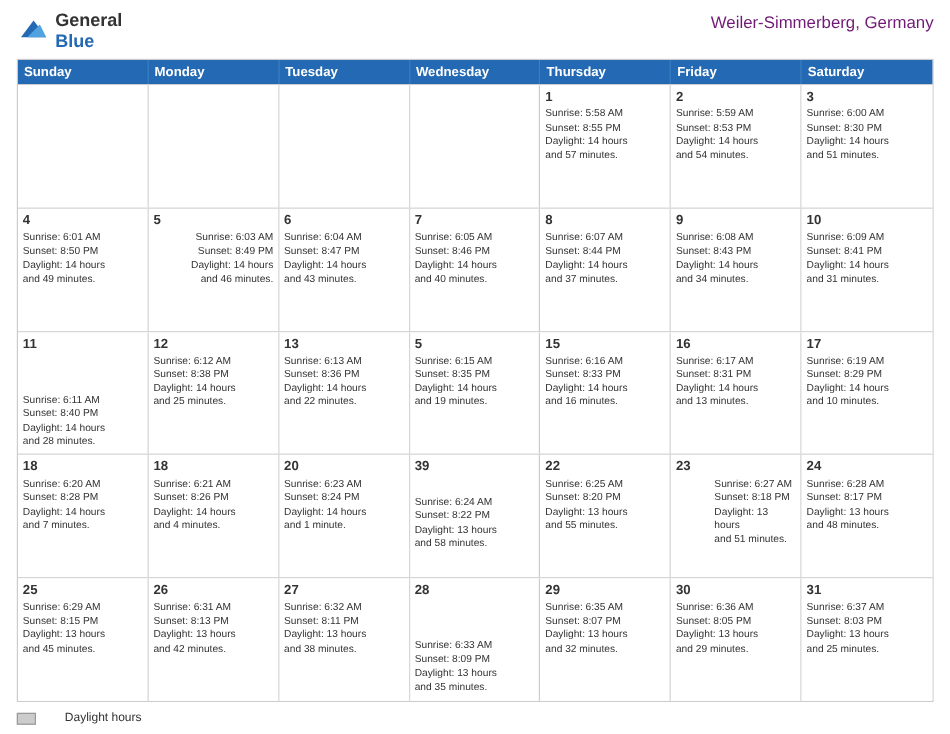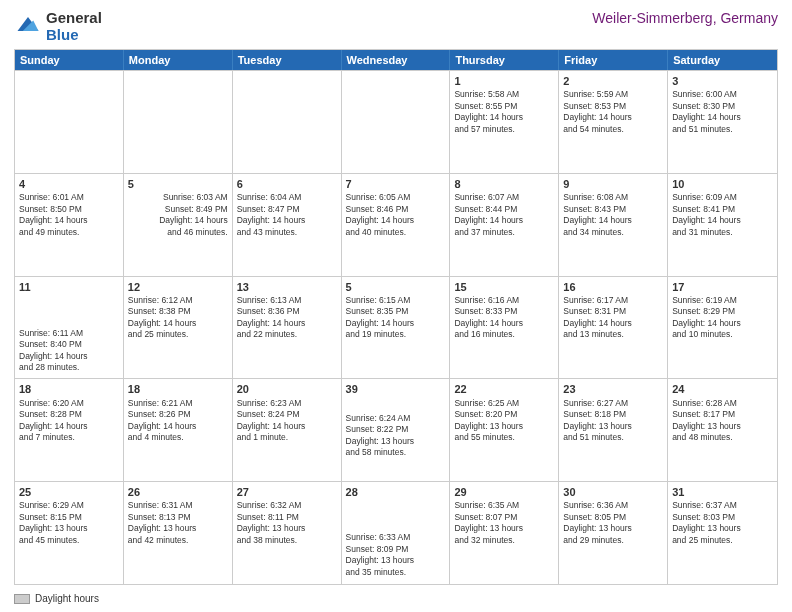--- a/index.html
+++ b/index.html
@@ -103,21 +103,21 @@
       margin-bottom: 1px;
     }
     .day-detail {
       font-size: 8.5px;
       color: #333;
       line-height: 1.35;
     }
     .legend {
       display: flex;
       align-items: center;
-      gap: 5px;
+      gap: 24px;
       margin-top: 8px;
       font-size: 10px;
       color: #333;
     }
     .legend-box {
       width: 16px;
       height: 10px;
       background: #ccc;
       border: 1px solid #999;
       display: inline-block;
@@ -314,21 +314,21 @@
           </div>
           <div class="cal-cell has-data">
             <span class="day-num">22</span>
             <div class="day-detail" style="white-space: pre-line;">Sunrise: 6:25 AM
 Sunset: 8:20 PM
 Daylight: 13 hours
 and 55 minutes.</div>
           </div>
           <div class="cal-cell has-data">
             <span class="day-num">23</span>
-            <div class="day-detail" style="white-space: pre-line;">Sunrise: 6:27 AM
+            <div class="day-detail" style="white-space: pre-line; margin-left: 32px;">Sunrise: 6:27 AM
 Sunset: 8:18 PM
 Daylight: 13 hours
 and 51 minutes.</div>
           </div>
           <div class="cal-cell has-data">
             <span class="day-num">24</span>
             <div class="day-detail" style="white-space: pre-line;">Sunrise: 6:28 AM
 Sunset: 8:17 PM
 Daylight: 13 hours
 and 48 minutes.</div>

